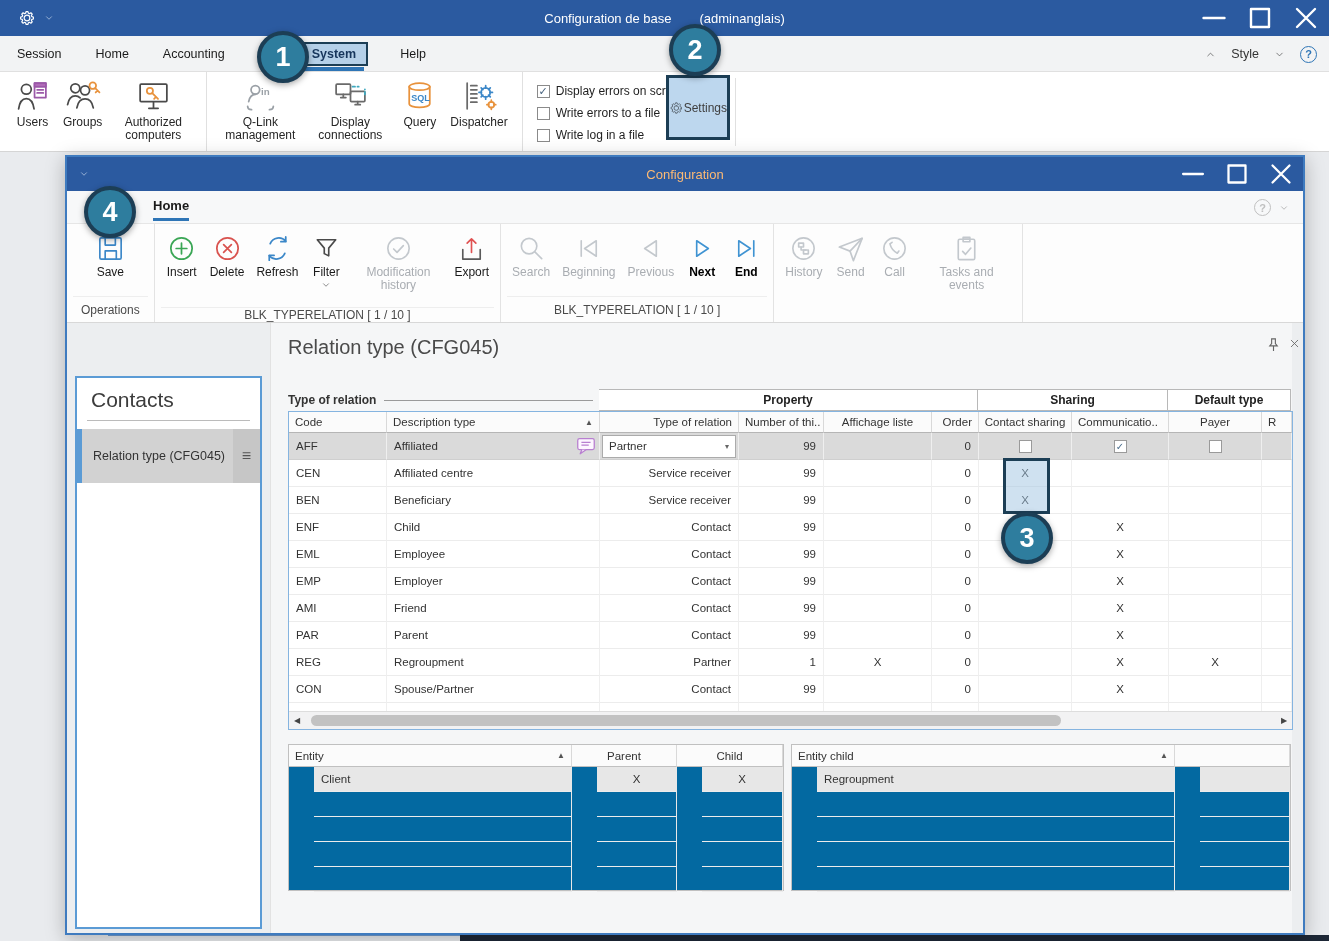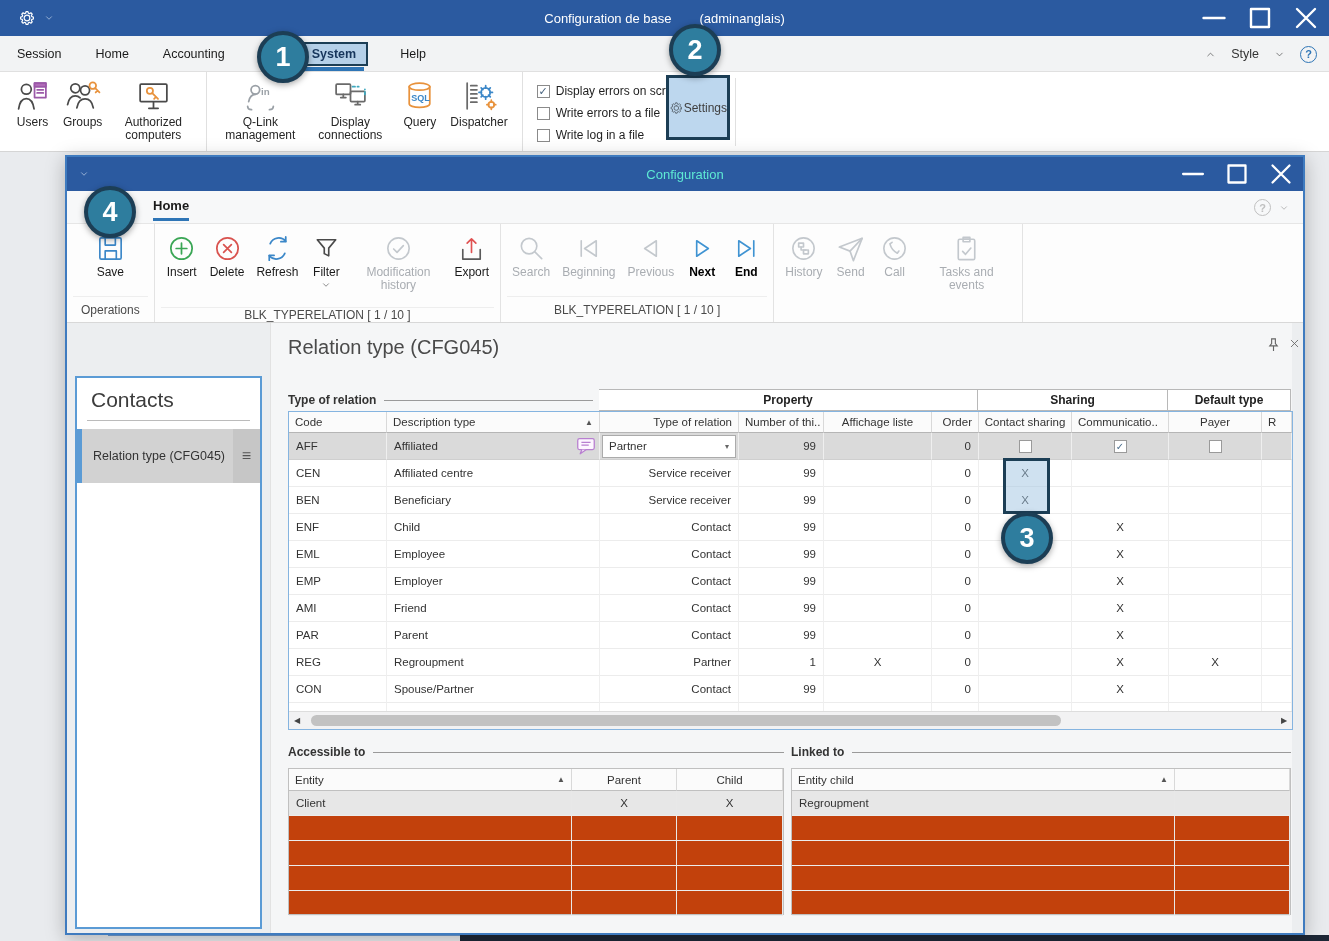--- a/index.html
+++ b/index.html
@@ -41,21 +41,21 @@
   .settings-btn { position:absolute; left:666px; top:75px; width:64px; height:65px; background:#bdd7ee; border:3px solid #1c3e55; display:flex; flex-direction:row; align-items:center; justify-content:center; }
   .settings-btn .ic { width:32px; height:32px; color:#5f6b76; }
   .settings-btn .lbl { font-size:12px; color:#3f3f3f; margin-top:1px; }
 
   
   .strip-blue { position:absolute; left:108px; top:930px; width:1197px; height:6px; background:#6f9bd1; }
   .strip-dark { position:absolute; left:460px; top:935px; width:869px; height:6px; background:#1d2736; }
 
   
   .cfg-win { position:absolute; left:65px; top:155px; width:1240px; height:780px; background:#edeff1; border:2px solid #3f7bbf; box-shadow:0 4px 18px rgba(0,0,0,0.25); }
-  .cfg-title { position:absolute; left:0; top:0; width:100%; height:34px; background:#2b5aa0; color:#5eead4; display:flex; align-items:center; }
+  .cfg-title { position:absolute; left:0; top:0; width:100%; height:34px; background:#2b5aa0; color:#fdba74; display:flex; align-items:center; }
   .cfg-title .mini-chev { width:10px; height:10px; margin-left:12px; color:#c9d8ec; }
   .cfg-title-text { position:absolute; left:0; right:0; text-align:center; font-size:13px; }
   .cfg-controls { position:absolute; right:0; top:0; height:34px; display:flex; }
   .cfg-controls .wc { width:44px; height:34px; display:flex; align-items:center; justify-content:center; color:#fff; }
   .cfg-tabrow { position:absolute; left:0; top:34px; width:100%; height:33px; background:#f7f8f9; border-bottom:1px solid #e6e6e6; }
   .tab-home { position:absolute; left:86px; top:7px; font-size:13px; font-weight:bold; color:#1a1a1a; padding-bottom:5px; border-bottom:3px solid #2e75b6; }
   .tabrow-right { position:absolute; right:14px; top:8px; display:flex; align-items:center; gap:8px; }
   .help-circle.gray { border-color:#c0c0c0; color:#c0c0c0; }
   .tabrow-right .chev { width:10px; height:10px; color:#9a9a9a; }
 
@@ -118,28 +118,28 @@
   .hs-arrow { width:16px; text-align:center; font-size:8px; color:#444; }
   .hs-track { position:relative; flex:1; height:100%; }
   .hs-thumb { position:absolute; left:6px; top:3px; width:750px; height:11px; background:#c2c2c2; border-radius:6px; }
 
   .fieldset-legend { position:absolute; display:flex; align-items:center; gap:8px; }
   .fieldset-legend .txt { font-size:12px; font-weight:bold; color:#333; white-space:nowrap; }
   .fieldset-legend .line { flex:1; height:1px; background:#9a9a9a; }
   .leg-acc { left:17px; top:422px; width:496px; }
   .leg-lnk { left:520px; top:422px; width:500px; }
 
-  .sub-table { position:absolute; top:445px; background:#c2410c; border:1px solid #c0c0c0; }
+  .sub-table { position:absolute; top:421px; background:#0369a1; border:1px solid #c0c0c0; }
   .sub-acc { left:17px; width:496px; height:147px; }
   .sub-lnk { left:520px; width:500px; height:147px; }
   .accgrid { display:grid; grid-template-columns:283px 105px 106px; }
   .lnkgrid { display:grid; grid-template-columns:383px 115px; }
   .sub-table .th { height:22px; border-bottom:1px solid #c0c0c0; }
   .sub-table .srow { height:25px; }
-  .sub-table .srow .td { height:25px; border-right:1px solid #e8e8e8; border-bottom:1px solid #ececec; font-size:11.5px; color:#333; display:flex; align-items:center; padding:0 7px; }
+  .sub-table .srow .td { height:25px; border-right:1px solid #e8e8e8; border-bottom:1px solid #ececec; font-size:11.5px; color:#333; display:flex; align-items:center; padding:0 7px;margin-left:25px; }
   .sub-table .srow .td.c { justify-content:center; }
   .sub-table .srow.filled .td { background:#e7e7e7; }
 
   
   .hl-box { position:absolute; border:3px solid #1c3e55; background:rgba(160,196,226,0.50); }
   .hl-x { left:1003px; top:458px; width:47px; height:56px; }
   .badge { position:absolute; width:52px; height:52px; border-radius:50%; background:#2e7d9e; border:4px solid #1c3e55; color:#fff; font-size:27px; font-weight:bold; display:flex; align-items:center; justify-content:center; box-shadow:0 2px 6px rgba(0,0,0,0.35); }
   .badge-1 { left:257px; top:31px; }
   .badge-2 { left:669px; top:24px; }
   .badge-3 { left:1001px; top:512px; }

